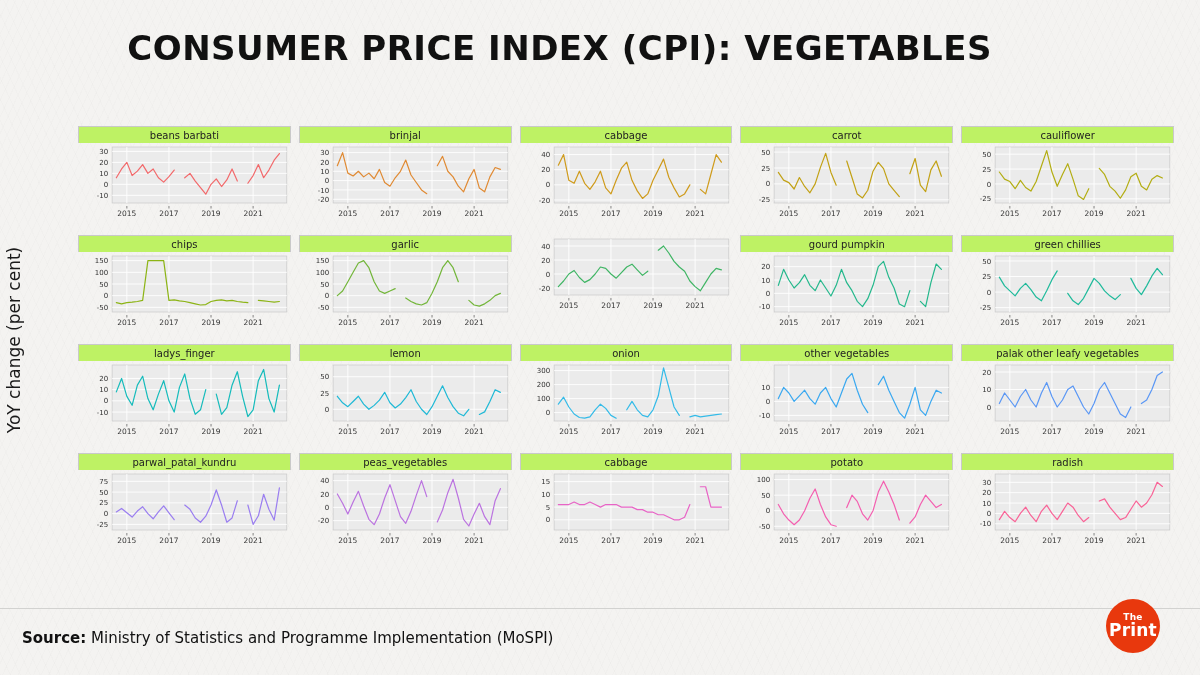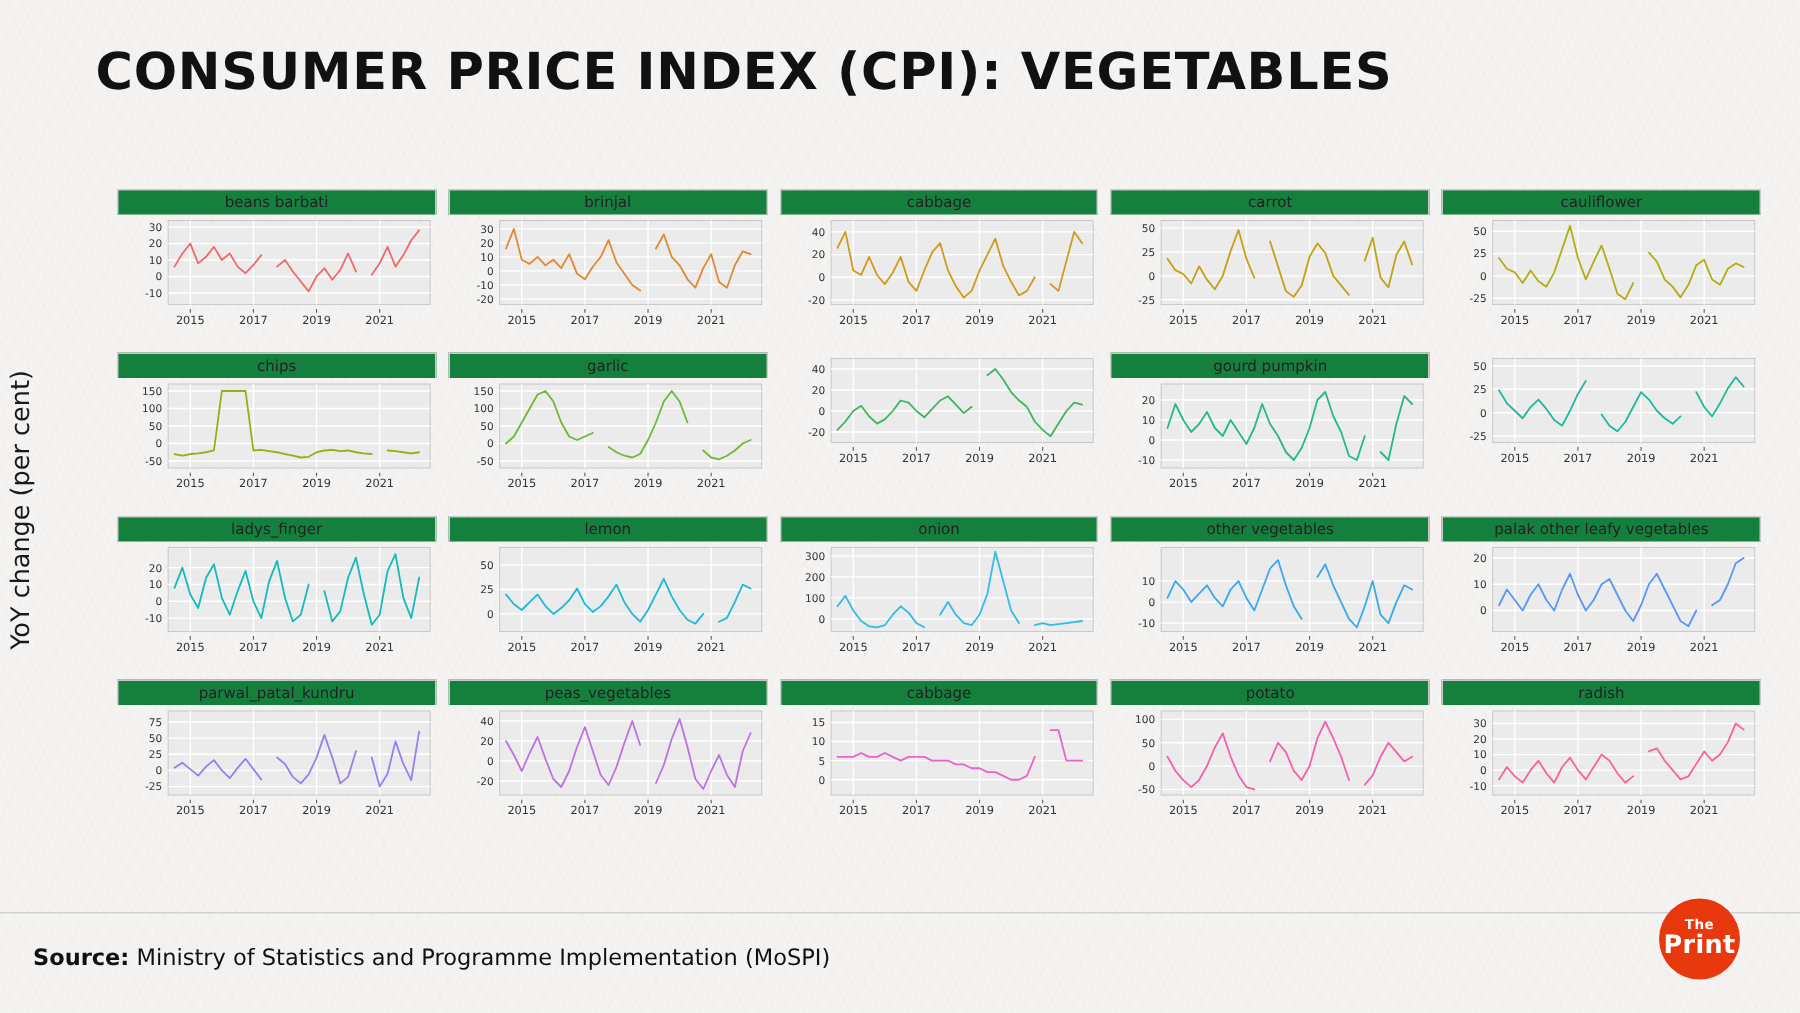--- a/index.html
+++ b/index.html
@@ -12,42 +12,42 @@
   
   .texture{
     position:absolute;inset:0;
     background:
       repeating-linear-gradient(115deg, rgba(0,0,0,0.012) 0px, rgba(0,0,0,0.012) 1px, transparent 1px, transparent 7px),
       repeating-linear-gradient(65deg, rgba(0,0,0,0.010) 0px, rgba(0,0,0,0.010) 1px, transparent 1px, transparent 9px),
       #f4f3f1;
     pointer-events:none;
   }
   .title{
-    position:absolute;top:28px;left:0;width:992px;text-align:center;
+    position:absolute;top:28px;left:0;width:992px;text-align:right;
     font-family:"DejaVu Sans", sans-serif;
     font-weight:bold;font-size:34px;letter-spacing:0.5px;color:#111;
   }
   .ylabel{
     position:absolute;
     left:14px;top:340px;
     transform:translate(-50%,-50%) rotate(-90deg);
     transform-origin:center center;
     font-size:17px;color:#1a1a1a;white-space:nowrap;
   }
   .grid{
     position:absolute;left:78px;top:126px;
     width:1096px;height:430px;
     display:grid;
     grid-template-columns:repeat(5,1fr);
     grid-template-rows:repeat(4,1fr);
     gap:6px 8px;
   }
   .panel{position:relative;}
   .strip{
-    height:17px;background:#15803d;border:1px solid #c9c9c9;border-bottom:none;
+    height:17px;background:#bef264;border:1px solid #c9c9c9;border-bottom:none;
     display:flex;align-items:center;justify-content:center;
     font-size:10px;color:#222;
     box-sizing:border-box;
   }
   .plotwrap{
     position:relative;
     height:62px;
   }
   .plotwrap svg{display:block;}
   .axiswrap{height:14px;position:relative;}
@@ -358,20 +358,21 @@
           <text x="48.67" y="10" text-anchor="middle" font-size="7.5" font-family="DejaVu Sans, sans-serif" fill="#333">2015</text>
           <line x1="90.60" y1="0" x2="90.60" y2="2.5" stroke="#555" stroke-width="0.7"></line>
           <text x="90.60" y="10" text-anchor="middle" font-size="7.5" font-family="DejaVu Sans, sans-serif" fill="#333">2017</text>
           <line x1="132.53" y1="0" x2="132.53" y2="2.5" stroke="#555" stroke-width="0.7"></line>
           <text x="132.53" y="10" text-anchor="middle" font-size="7.5" font-family="DejaVu Sans, sans-serif" fill="#333">2019</text>
           <line x1="174.46" y1="0" x2="174.46" y2="2.5" stroke="#555" stroke-width="0.7"></line>
           <text x="174.46" y="10" text-anchor="middle" font-size="7.5" font-family="DejaVu Sans, sans-serif" fill="#333">2021</text>
         </svg></div>
     </div>
     <div class="panel">
+      <div class="strip">green  chillies</div>
       <div class="plotwrap">
         <svg width="100%" height="62" viewBox="0 0 212 62" preserveAspectRatio="none">
           <rect x="34" y="4" width="174" height="56" fill="#ebebeb" stroke="#c9c9c9" stroke-width="0.7"></rect>
           <line x1="34" y1="55.64" x2="208" y2="55.64" stroke="#ffffff" stroke-width="0.9"></line>
           <text x="30" y="58.24" text-anchor="end" font-size="7" font-family="DejaVu Sans, sans-serif" fill="#333">-25</text>
           <line x1="34" y1="40.09" x2="208" y2="40.09" stroke="#ffffff" stroke-width="0.9"></line>
           <text x="30" y="42.69" text-anchor="end" font-size="7" font-family="DejaVu Sans, sans-serif" fill="#333">0</text>
           <line x1="34" y1="24.53" x2="208" y2="24.53" stroke="#ffffff" stroke-width="0.9"></line>
           <text x="30" y="27.13" text-anchor="end" font-size="7" font-family="DejaVu Sans, sans-serif" fill="#333">25</text>
           <line x1="34" y1="8.98" x2="208" y2="8.98" stroke="#ffffff" stroke-width="0.9"></line>

